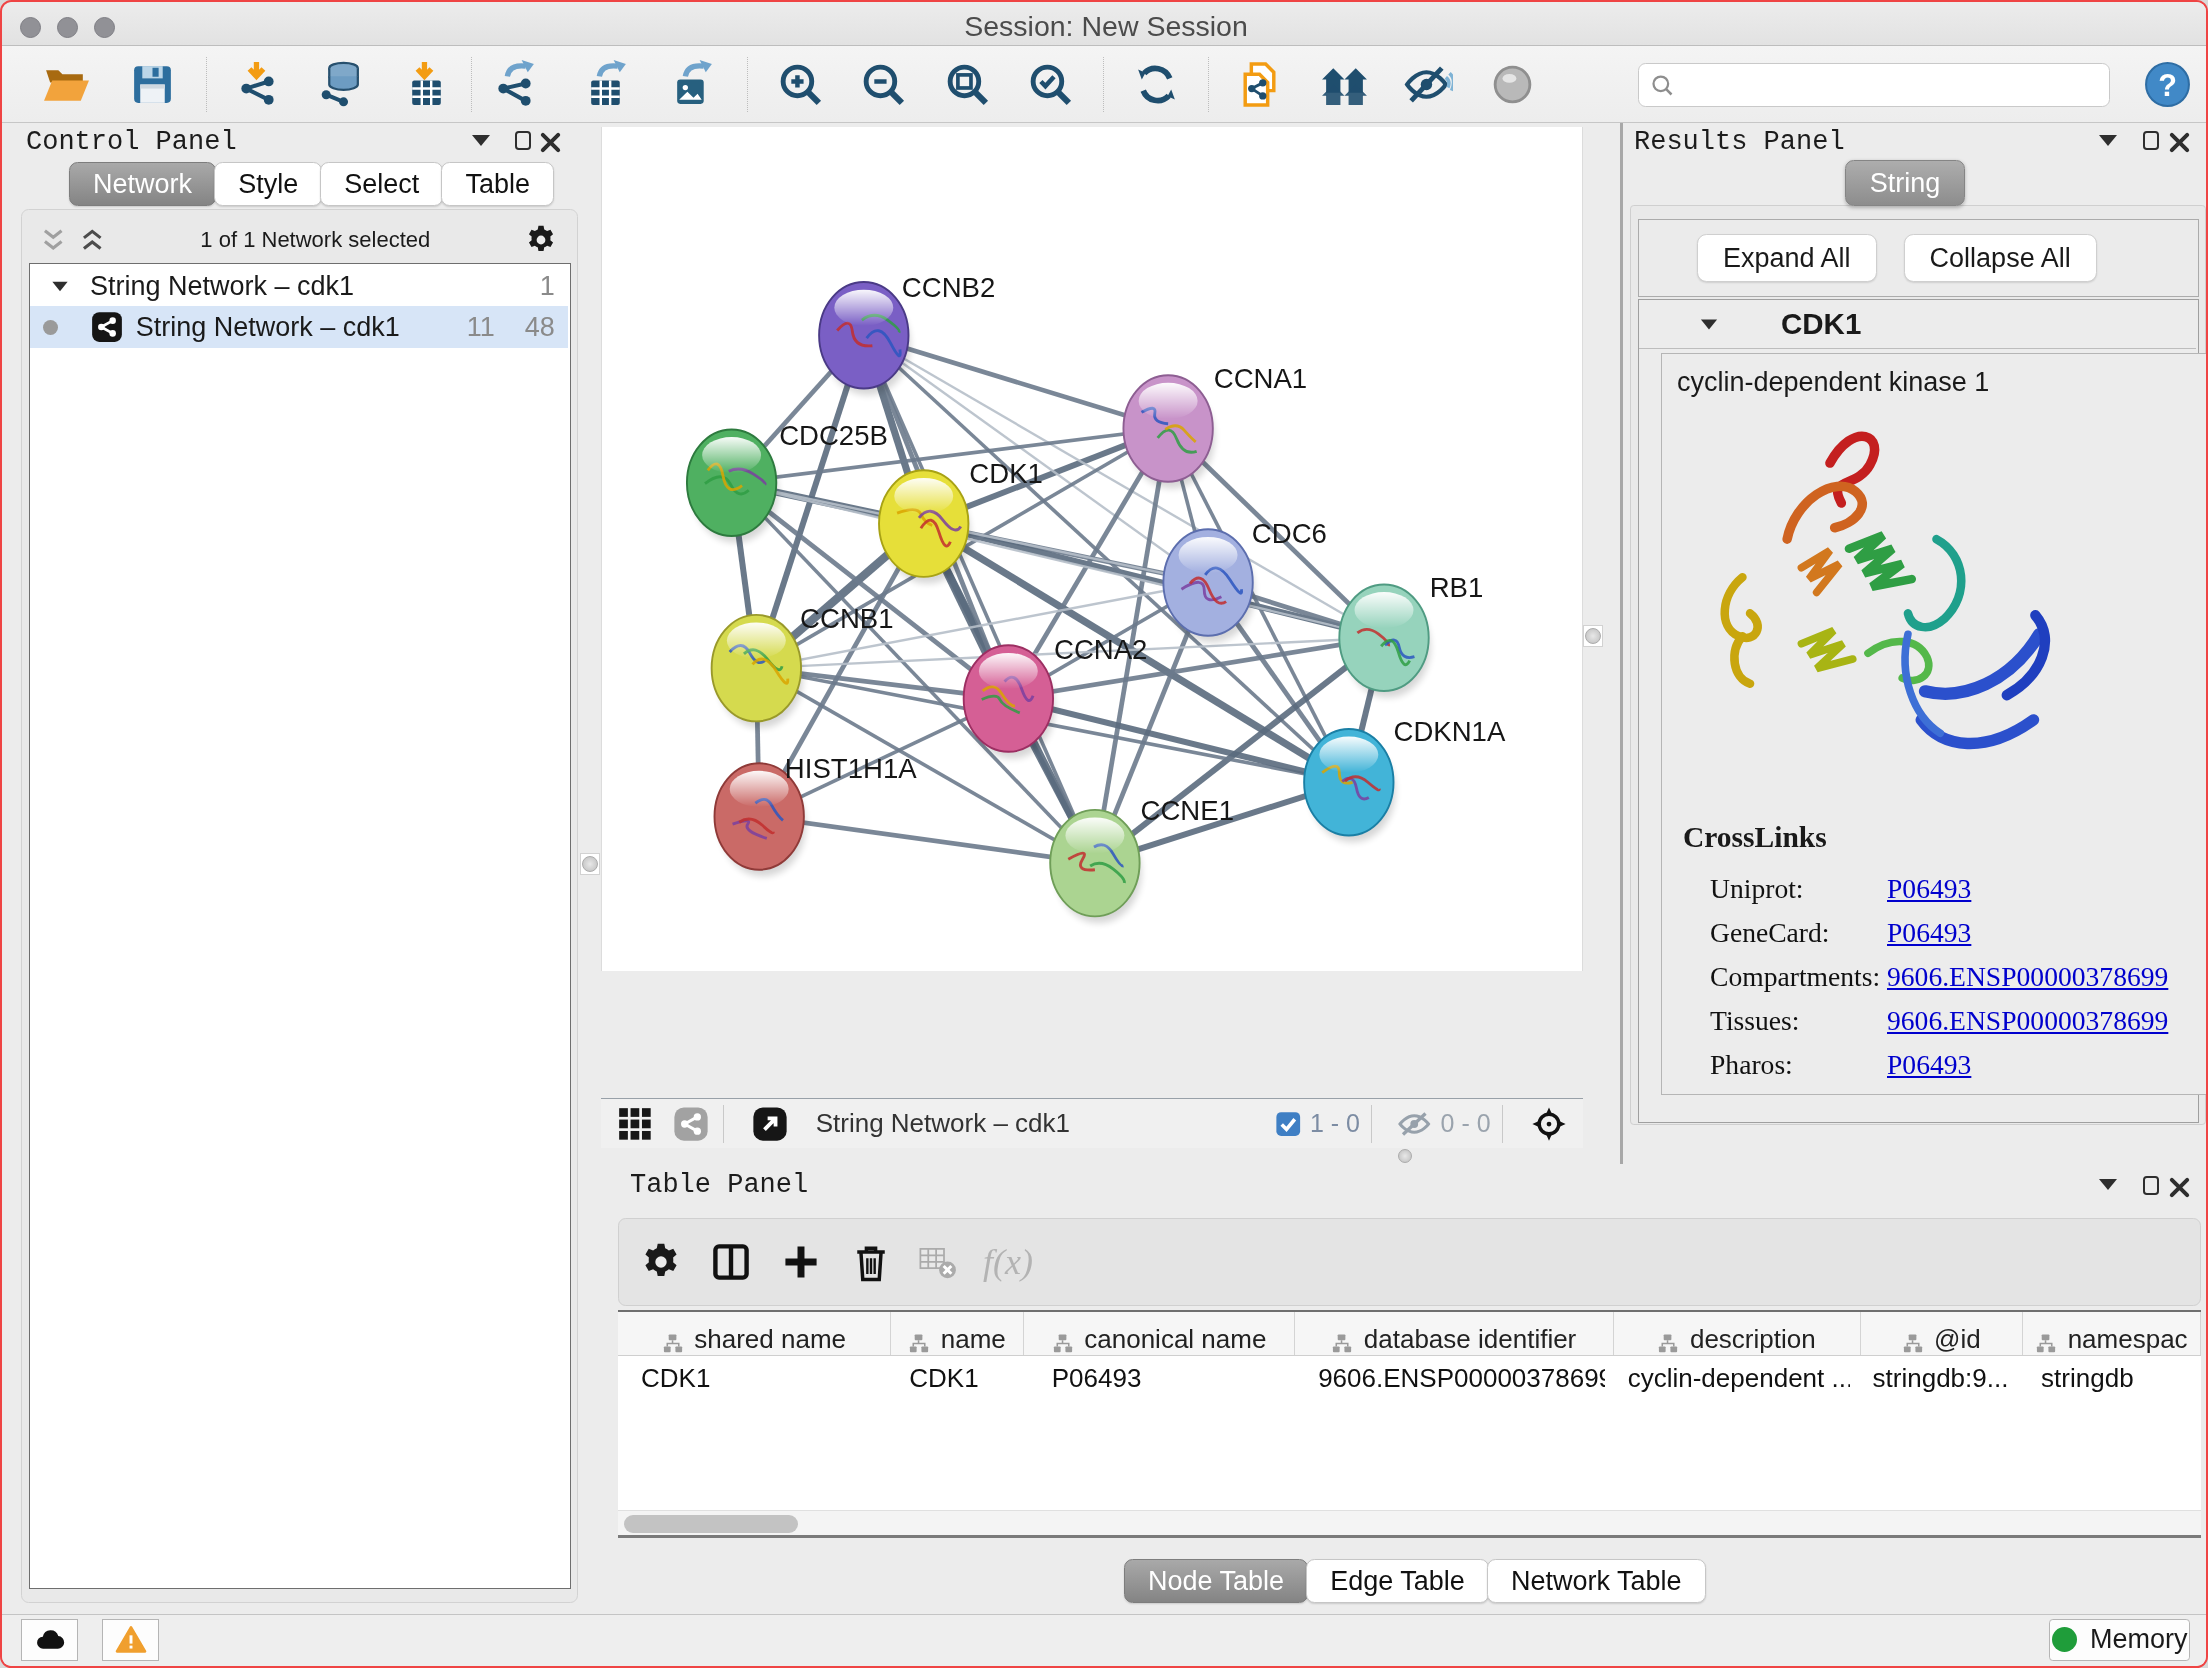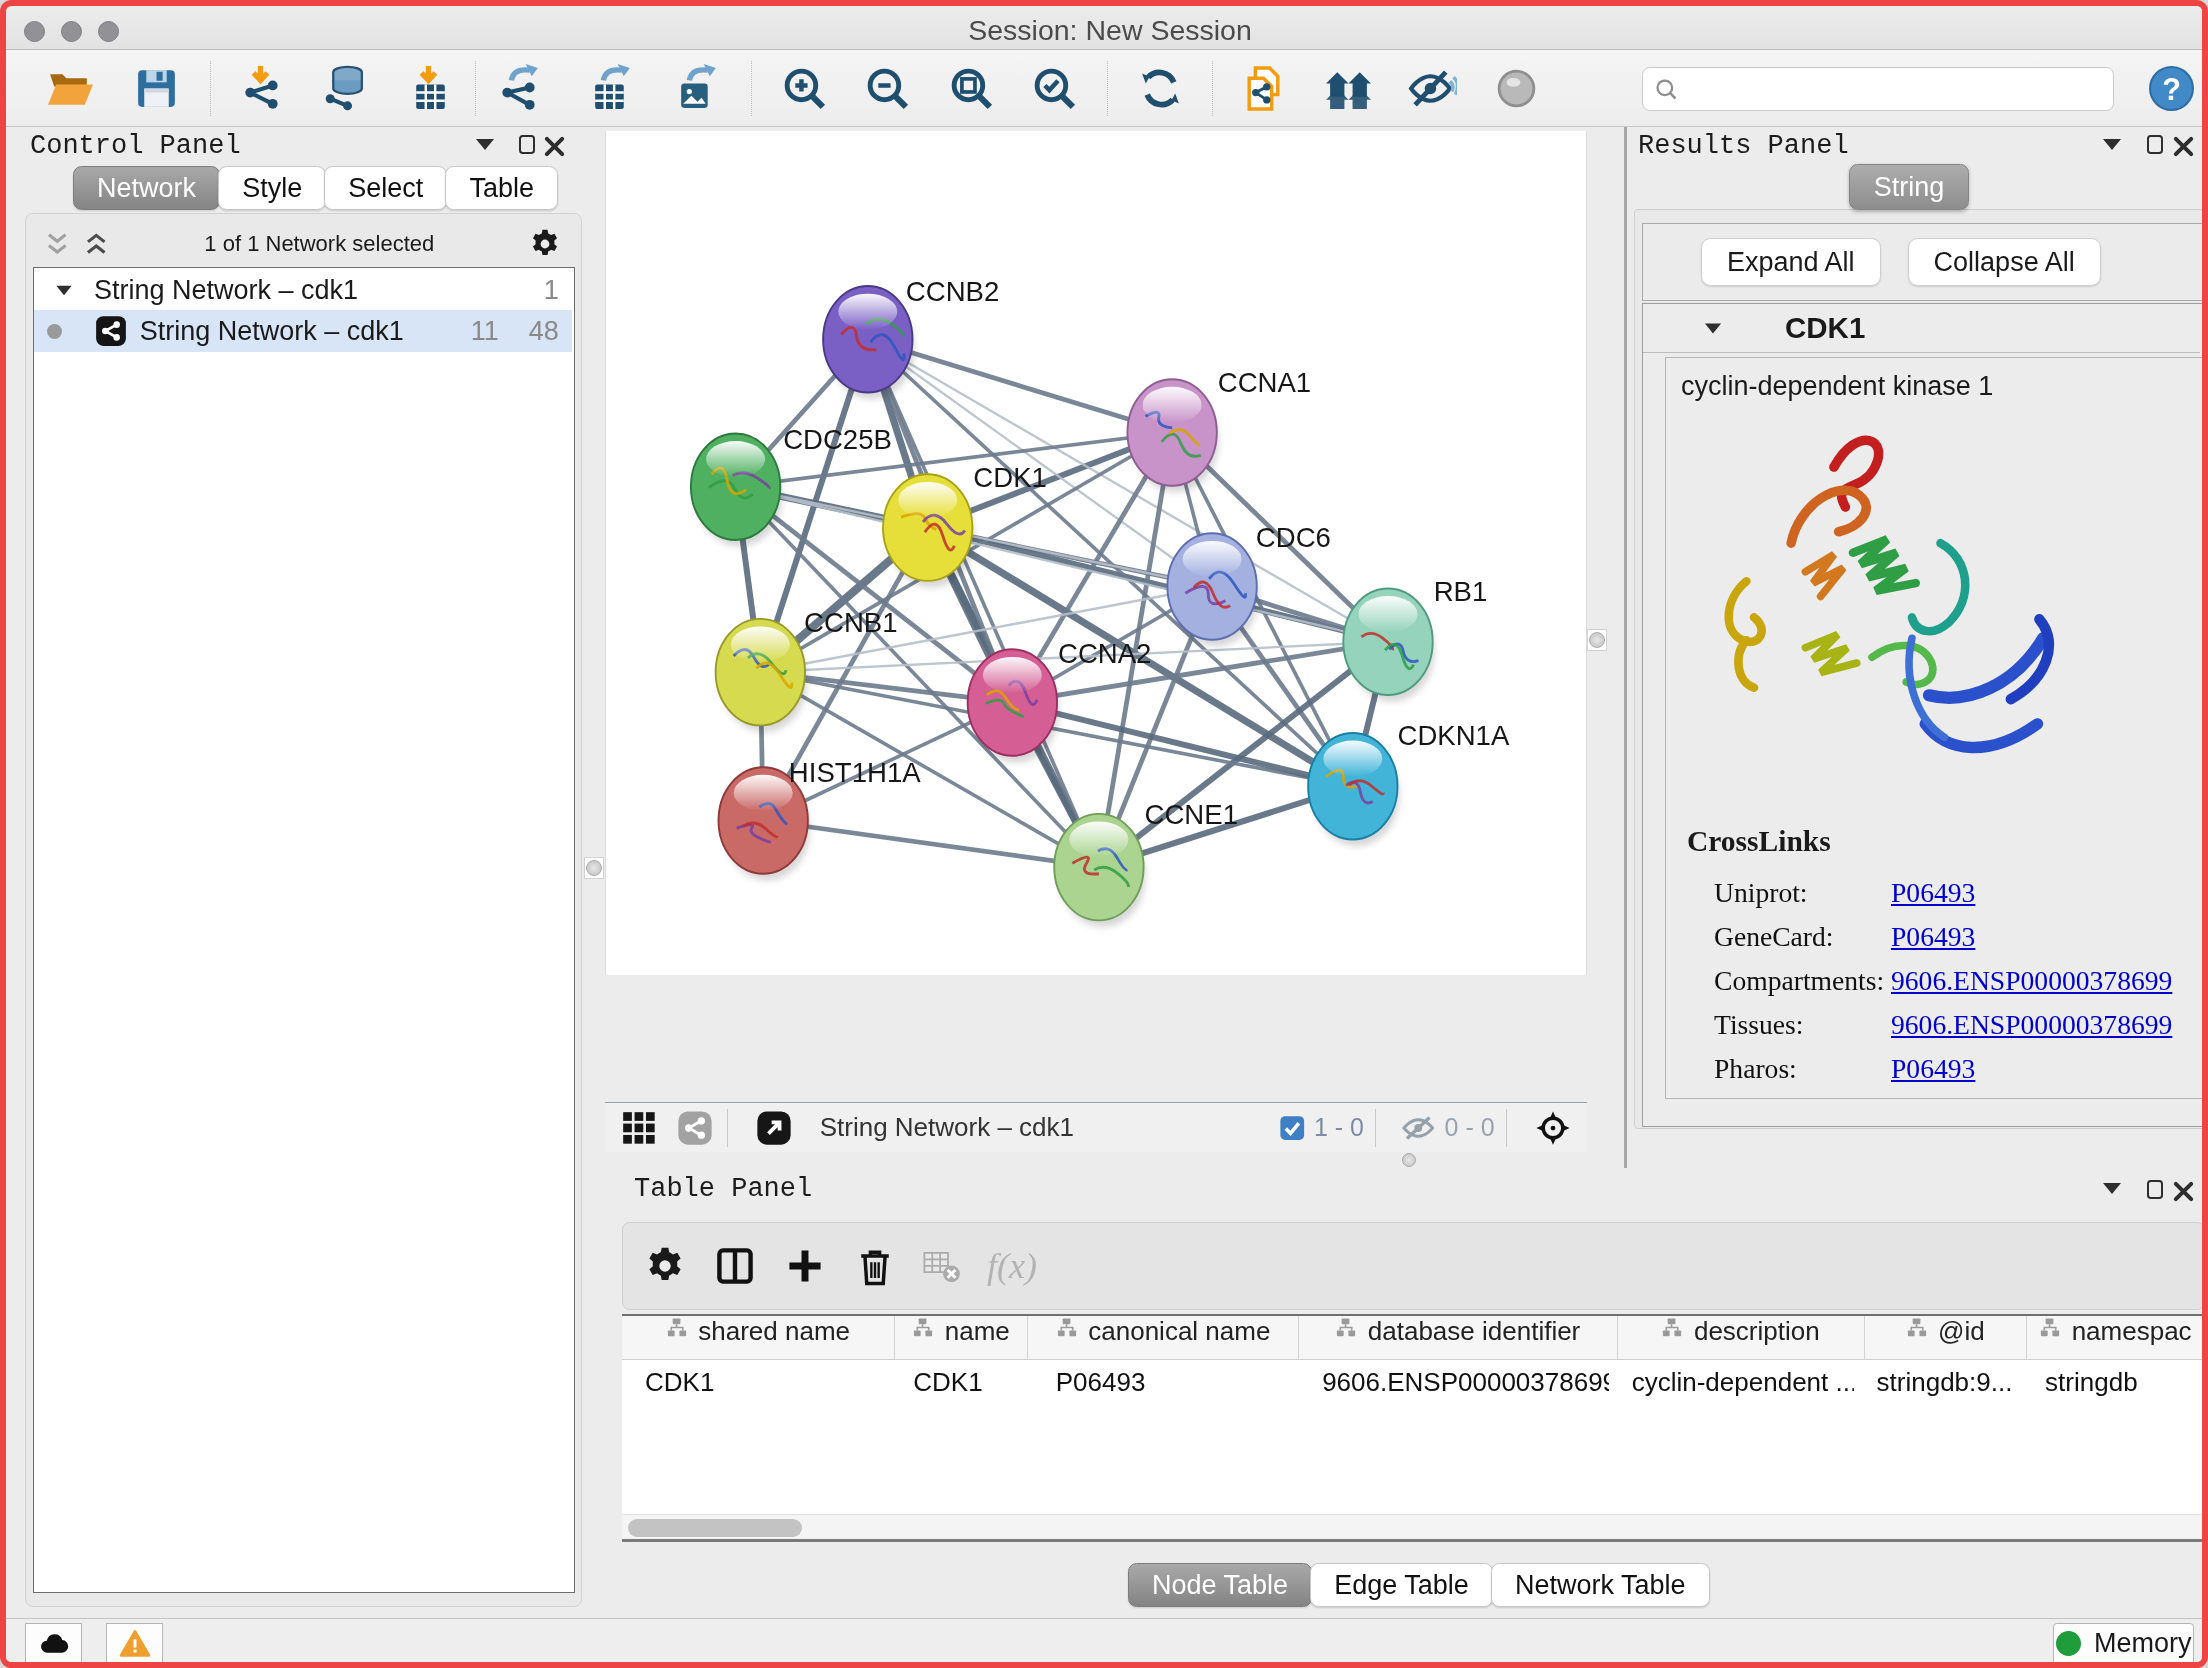--- a/index.html
+++ b/index.html
@@ -1,18 +1,18 @@
 <!DOCTYPE html>
 <html style="font-size:15px"><head>
 <meta charset="utf-8">
 <style>
   html,body{margin:0;padding:0;background:#d8d8d8;}
   .window{position:relative;width:2208px;height:1668px;background:#ececec;
     font-family:"Liberation Sans",sans-serif;color:#1a1a1a;overflow:hidden;
-    border-radius:11.4px;border:6px solid #ef4444;box-sizing:border-box;}
+    border-radius:11.4px;border:2px solid #ef4444;box-sizing:border-box;}
   .abs{position:absolute;box-sizing:border-box;}
   svg{display:block;}
   
   .titlebar{left:0;top:0;width:2208px;height:44px;background:linear-gradient(#ececec,#e2e2e2);
     border-bottom:1px solid #bdbdbd;border-radius:11.4px 11.4px 0 0;}
   .tdot{top:15px;width:21px;height:21px;border-radius:50%;background:#919196;border:1px solid #7e7e84;}
   .wtitle{top:7.6px;left:0;width:2208px;text-align:center;font-size:28.5px;color:#4b4b4b;}
   
   .toolbar{left:0;top:44px;width:2208px;height:77px;background:linear-gradient(#f4f4f4,#ededed);
     border-bottom:1px solid #c6c6c6;}
@@ -68,21 +68,21 @@
   .xl-label{width:177px;font-size:27.6px;color:#111;}
   .xl-value{font-size:27.6px;color:#0000cd;text-decoration:underline;}
   
   .tp-toolbar{left:616px;top:1216px;width:1583px;height:88px;background:#e4e4e4;border:1px solid #d0d0d0;border-radius:7.6px;
     display:flex;align-items:center;}
   .tp-icon{width:49px;height:49px;display:flex;align-items:center;justify-content:center;flex:0 0 auto;}
   .tp-icon svg{width:44px;height:44px;}
   .fx{font-family:"Liberation Serif",serif;font-style:italic;font-size:36px;color:#b3b3b3;margin-left:25px;}
   .tbl{left:616px;top:1308px;width:1583px;height:202px;background:#fff;border-top:2.9px solid #6f6f6f;overflow:hidden;}
   .tbl-head{display:flex;height:43px;background:#f6f6f6;border-bottom:1px solid #cfcfcf;}
-  .th{display:flex;align-items:flex-start;justify-content:center;font-size:26px;color:#222;border-right:1px solid #d4d4d4;overflow:hidden;white-space:nowrap;}
+  .th{display:flex;align-items:flex-end;justify-content:center;font-size:26px;color:#222;border-right:1px solid #d4d4d4;overflow:hidden;white-space:nowrap;}
   .th svg{width:23px;height:23px;margin-right:9.5px;flex:0 0 auto;}
   .tbl-row{display:flex;height:44px;}
   .td{font-size:26px;color:#111;padding-left:23px;display:flex;align-items:center;overflow:hidden;white-space:nowrap;}
   .tp-scroll{left:616px;top:1508px;width:1583px;height:26px;background:#f4f4f4;border-top:1px solid #e0e0e0;}
   .tp-thumb{left:5.7px;top:3.8px;width:174px;height:18px;background:#c3c3c3;border-radius:9.5px;}
   .tp-bottomline{left:616px;top:1533px;width:1583px;height:2.9px;background:#7a7a7a;}
   
   .statusbar{left:0;top:1612px;width:2208px;height:56px;background:#eeeeee;border-top:1px solid #c4c4c4;border-radius:0 0 11.4px 11.4px;}
   .sb-btn{top:3.8px;height:42px;background:#fdfdfd;border:1.9px solid #b5b5b5;display:flex;align-items:center;justify-content:center;}
   .sb-btn svg{width:32px;height:32px;}

